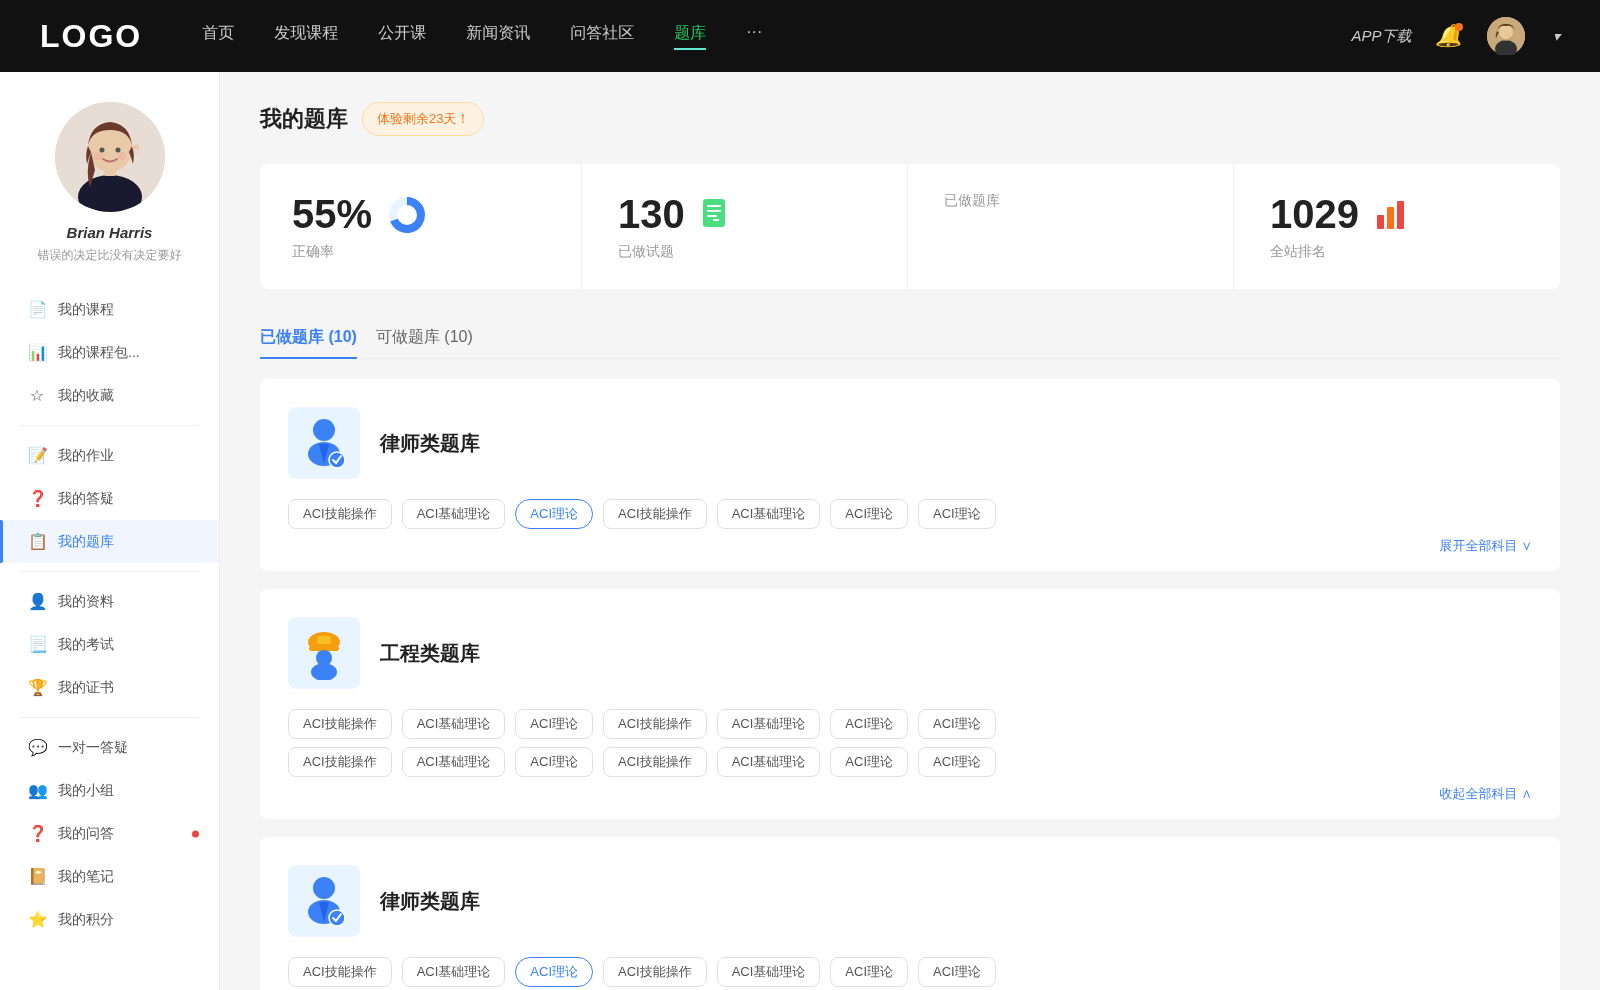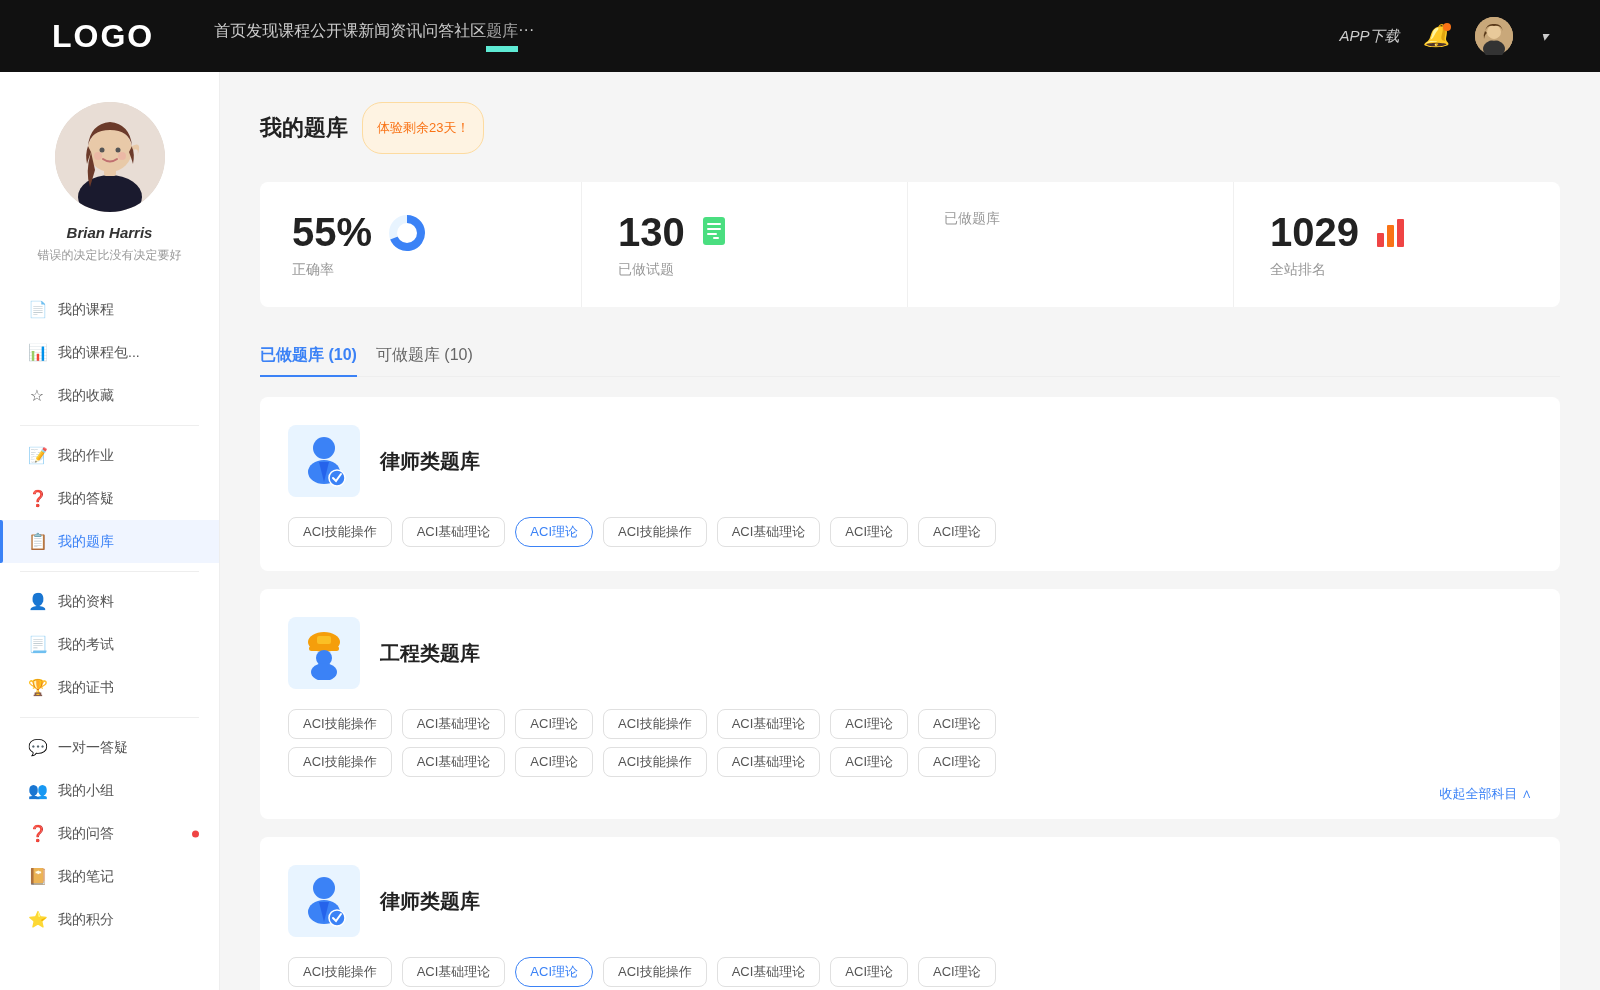--- a/index.html
+++ b/index.html
@@ -1,26 +1,26 @@
 <!DOCTYPE html>
 <html><head>
   <meta charset="utf-8">
   <style>
     * { margin: 0; padding: 0; box-sizing: border-box; }
     body { font-family: -apple-system, BlinkMacSystemFont, 'PingFang SC', 'Microsoft YaHei', sans-serif; background: #f5f5f5; width: 1600px; min-height: 990px; overflow-x: hidden; }
 
     
     .navbar {
-      background: #111; height: 72px; display: flex; align-items: center; padding: 0 52px;
+      background: #111; height: 72px; display: flex; align-items: center; padding: 0 40px;
       position: fixed; top: 0; left: 0; right: 0; z-index: 100;
     }
     .nav-logo { color: #fff; font-size: 32px; font-weight: 900; letter-spacing: 2px; margin-right: 60px; }
-    .nav-links { display: flex; flex: 1; }
+    .nav-links { display: flex; gap: 40px; flex: 1; }
     .nav-link { color: #ccc; font-size: 16px; cursor: pointer; text-decoration: none; }
-    .nav-link.active { color: #a3a3a3; border-bottom: 6px solid #5eead4; padding-bottom: 4px; }
+    .nav-link.active { color: #22c55e; border-bottom: 2px solid #5eead4; padding-bottom: 4px; }
     .nav-right { display: flex; align-items: center; gap: 24px; font-style: italic; }
     .nav-app-download { color: #ccc; font-size: 15px; cursor: pointer; }
     .nav-bell { position: relative; cursor: pointer; }
     .nav-bell-icon { color: #ccc; font-size: 22px; }
     .nav-bell-dot { position: absolute; top: 0; right: 0; width: 8px; height: 8px; background: #f97316; border-radius: 50%; }
     .nav-avatar-circle { width: 38px; height: 38px; border-radius: 50%; background: linear-gradient(135deg, #c9a87a, #e8c99a); display: flex; align-items: center; justify-content: center; }
     .nav-chevron { color: #ccc; font-size: 14px; cursor: pointer; margin-left: 4px; }
 
     
     .page-wrap { display: flex; padding-top: 72px; min-height: 990px; }
@@ -36,21 +36,21 @@
     .sidebar-item.active { color: #3b82f6; background: #f0f5ff; }
     .sidebar-item.active::before { content: ''; position: absolute; left: 0; top: 0; bottom: 0; width: 3px; background: #3b82f6; border-radius: 0 2px 2px 0; }
     .sidebar-icon { font-size: 16px; width: 18px; text-align: center; }
     .sidebar-divider { border: none; border-top: 1px solid #eee; margin: 8px 20px; }
     .menu-dot { width: 7px; height: 7px; background: #ef4444; border-radius: 50%; position: absolute; right: 20px; top: 50%; transform: translateY(-50%); }
 
     
     .main { flex: 1; padding: 30px 40px; background: #f5f5f5; }
     .page-header { display: flex; align-items: center; gap: 14px; margin-bottom: 28px; }
     .page-title { font-size: 22px; font-weight: 700; color: #222; }
-    .trial-badge { background: #fef3e2; color: #f97316; border: 1px solid #fddba0; border-radius: 20px; padding: 16px 14px; font-size: 13px; }
+    .trial-badge { background: #fef3e2; color: #f97316; border: 1px solid #fddba0; border-radius: 20px; padding: 7px 14px; font-size: 13px; }
 
     
     .stats-row { display: grid; grid-template-columns: repeat(4, 1fr); gap: 4px; background: #fff; border-radius: 8px; margin-bottom: 28px; overflow: hidden; }
     .stat-item { padding: 28px 32px; display: flex; flex-direction: column; gap: 6px; border-right: 1px solid #f0f0f0; }
     .stat-item:last-child { border-right: none; }
     .stat-top { display: flex; align-items: center; gap: 14px; }
     .stat-number { font-size: 40px; font-weight: 700; color: #222; }
     .stat-label { font-size: 14px; color: #999; }
 
     
@@ -284,20 +284,21 @@
       </div>
       <div class="qbank-tags">
         <span class="tag">ACI技能操作</span>
         <span class="tag">ACI基础理论</span>
         <span class="tag active">ACI理论</span>
         <span class="tag">ACI技能操作</span>
         <span class="tag">ACI基础理论</span>
         <span class="tag">ACI理论</span>
         <span class="tag">ACI理论</span>
       </div>
+      <div class="expand-link">展开全部科目 ∨</div>
     </div>
 
     <div class="qbank-card">
       <div class="qbank-header">
         <div class="qbank-icon">
           <svg width="50" height="54" viewBox="0 0 50 54">
 
             <ellipse cx="25" cy="16" rx="16" ry="10" fill="#f59e0b"></ellipse>
             <rect x="10" y="20" width="30" height="5" rx="2.5" fill="#f59e0b"></rect>
             <rect x="18" y="10" width="14" height="8" rx="2" fill="#fbbf24"></rect>

